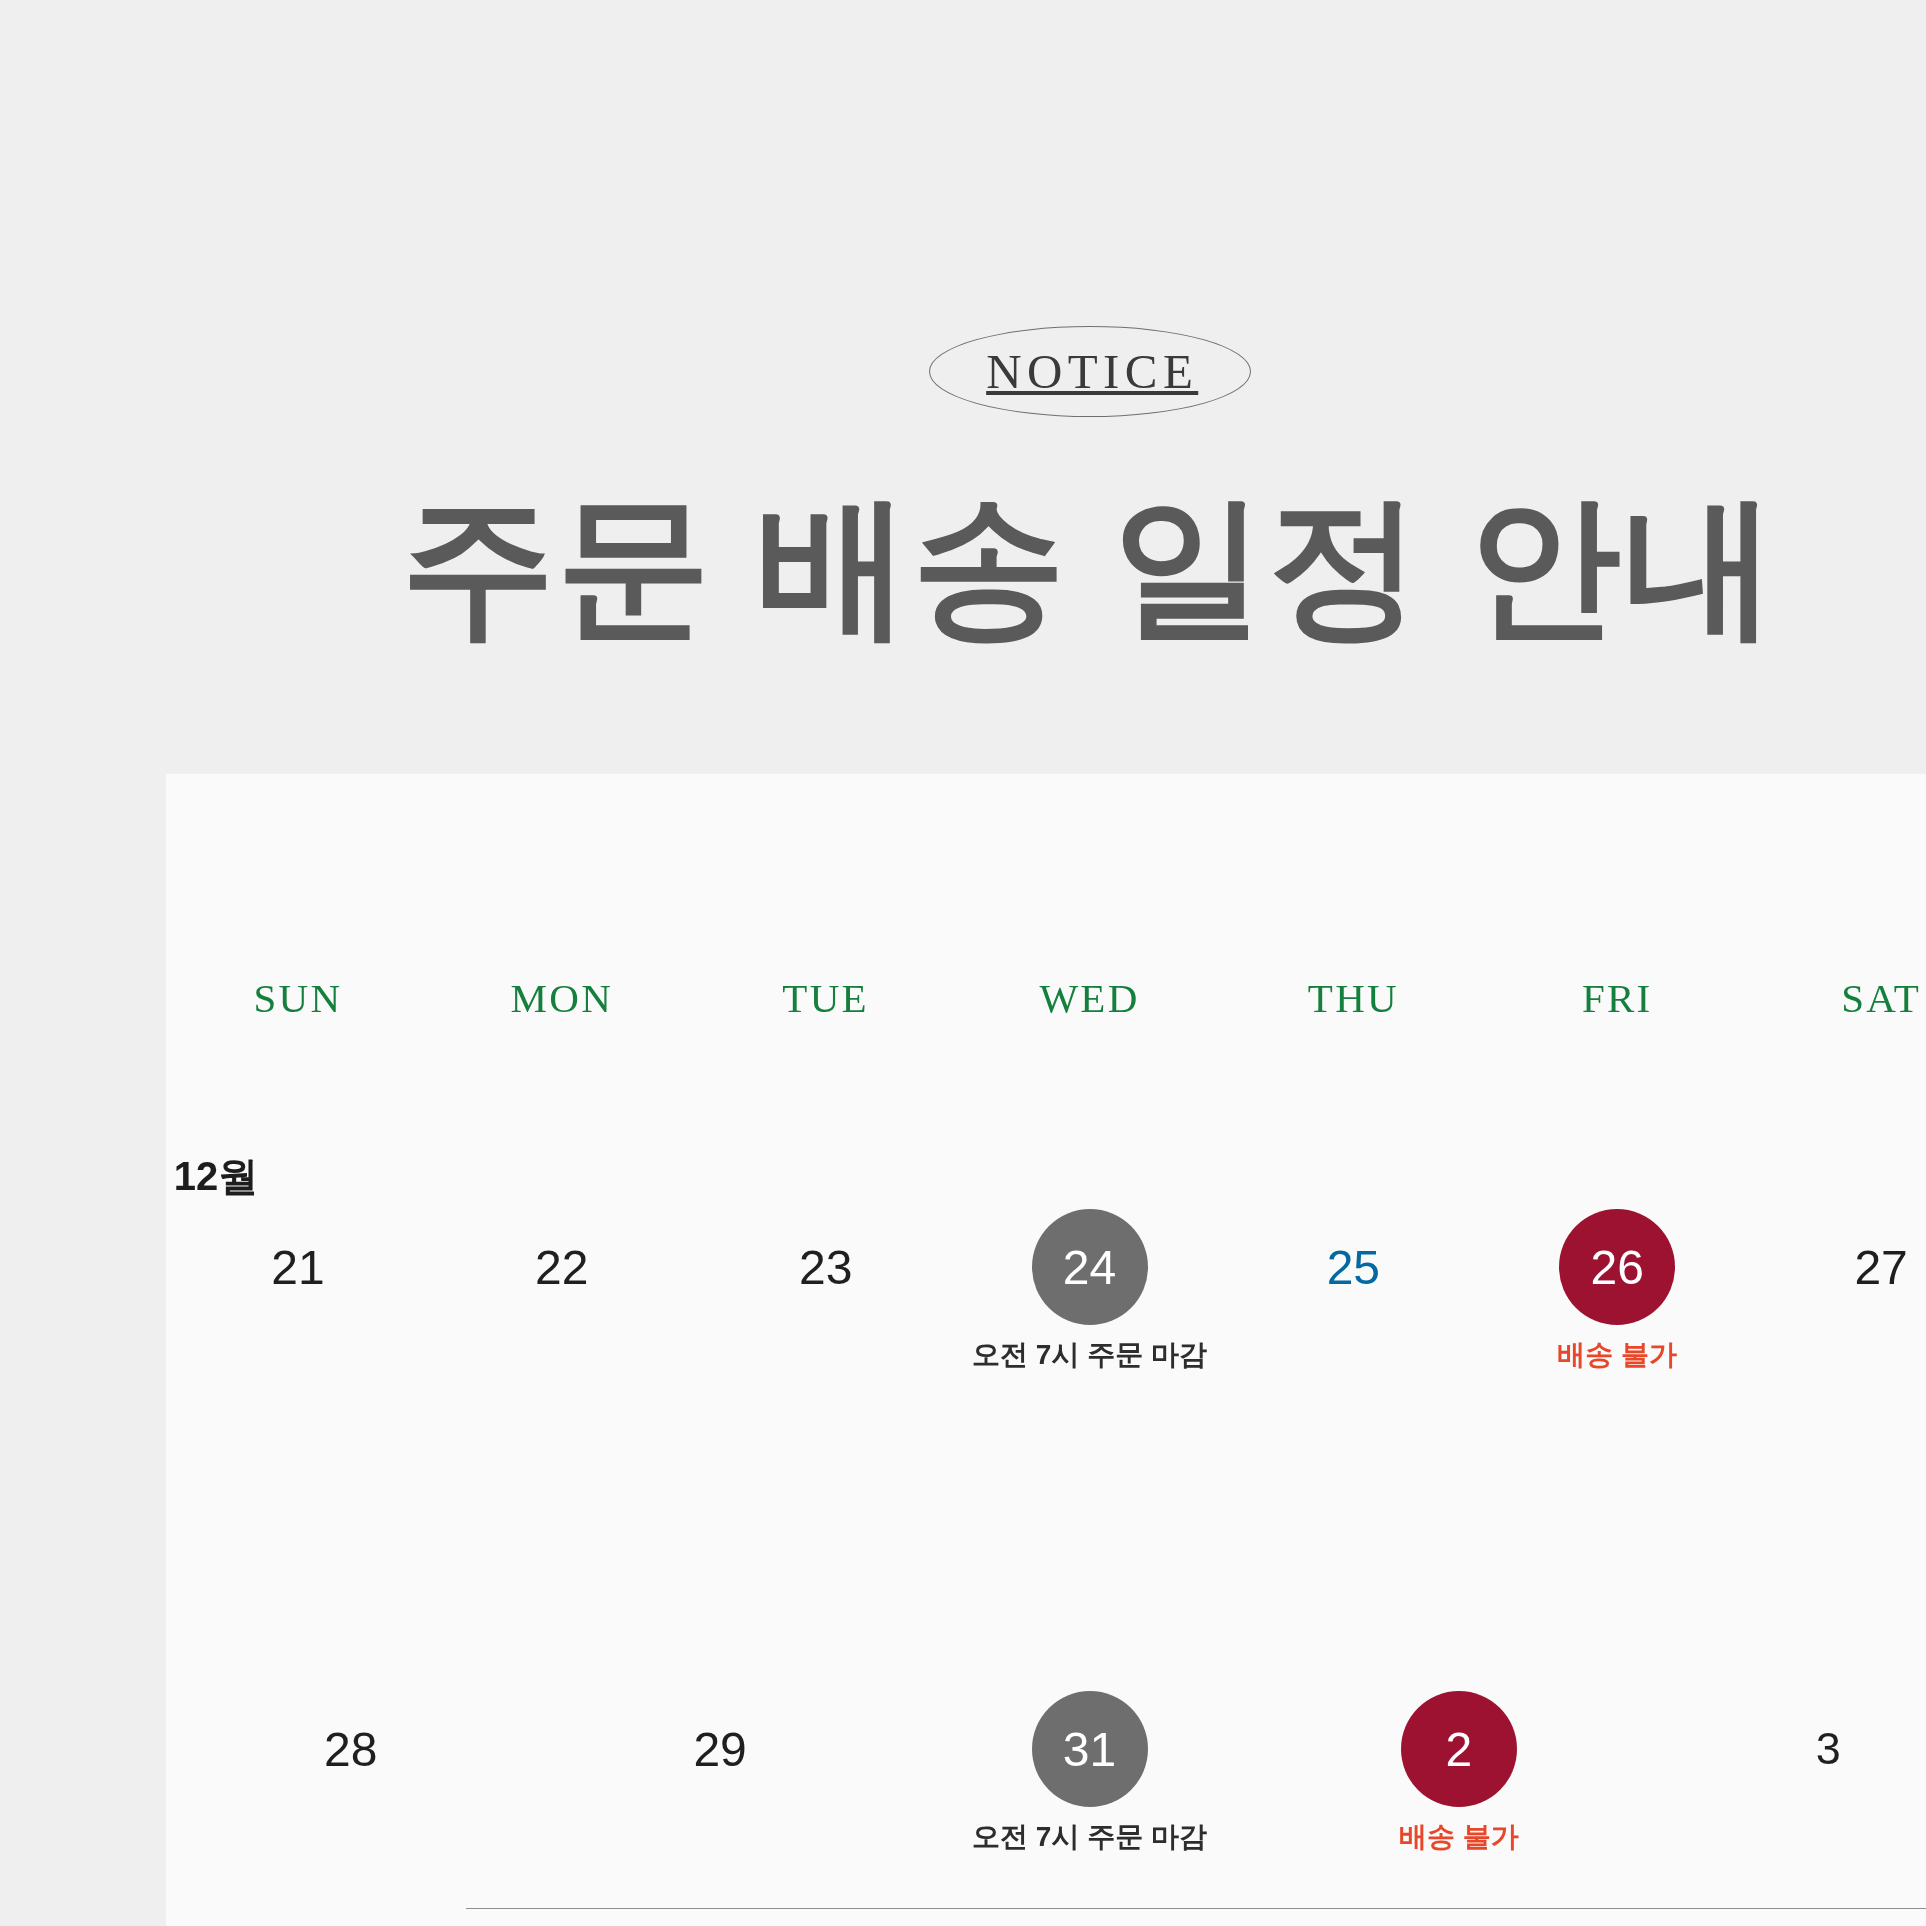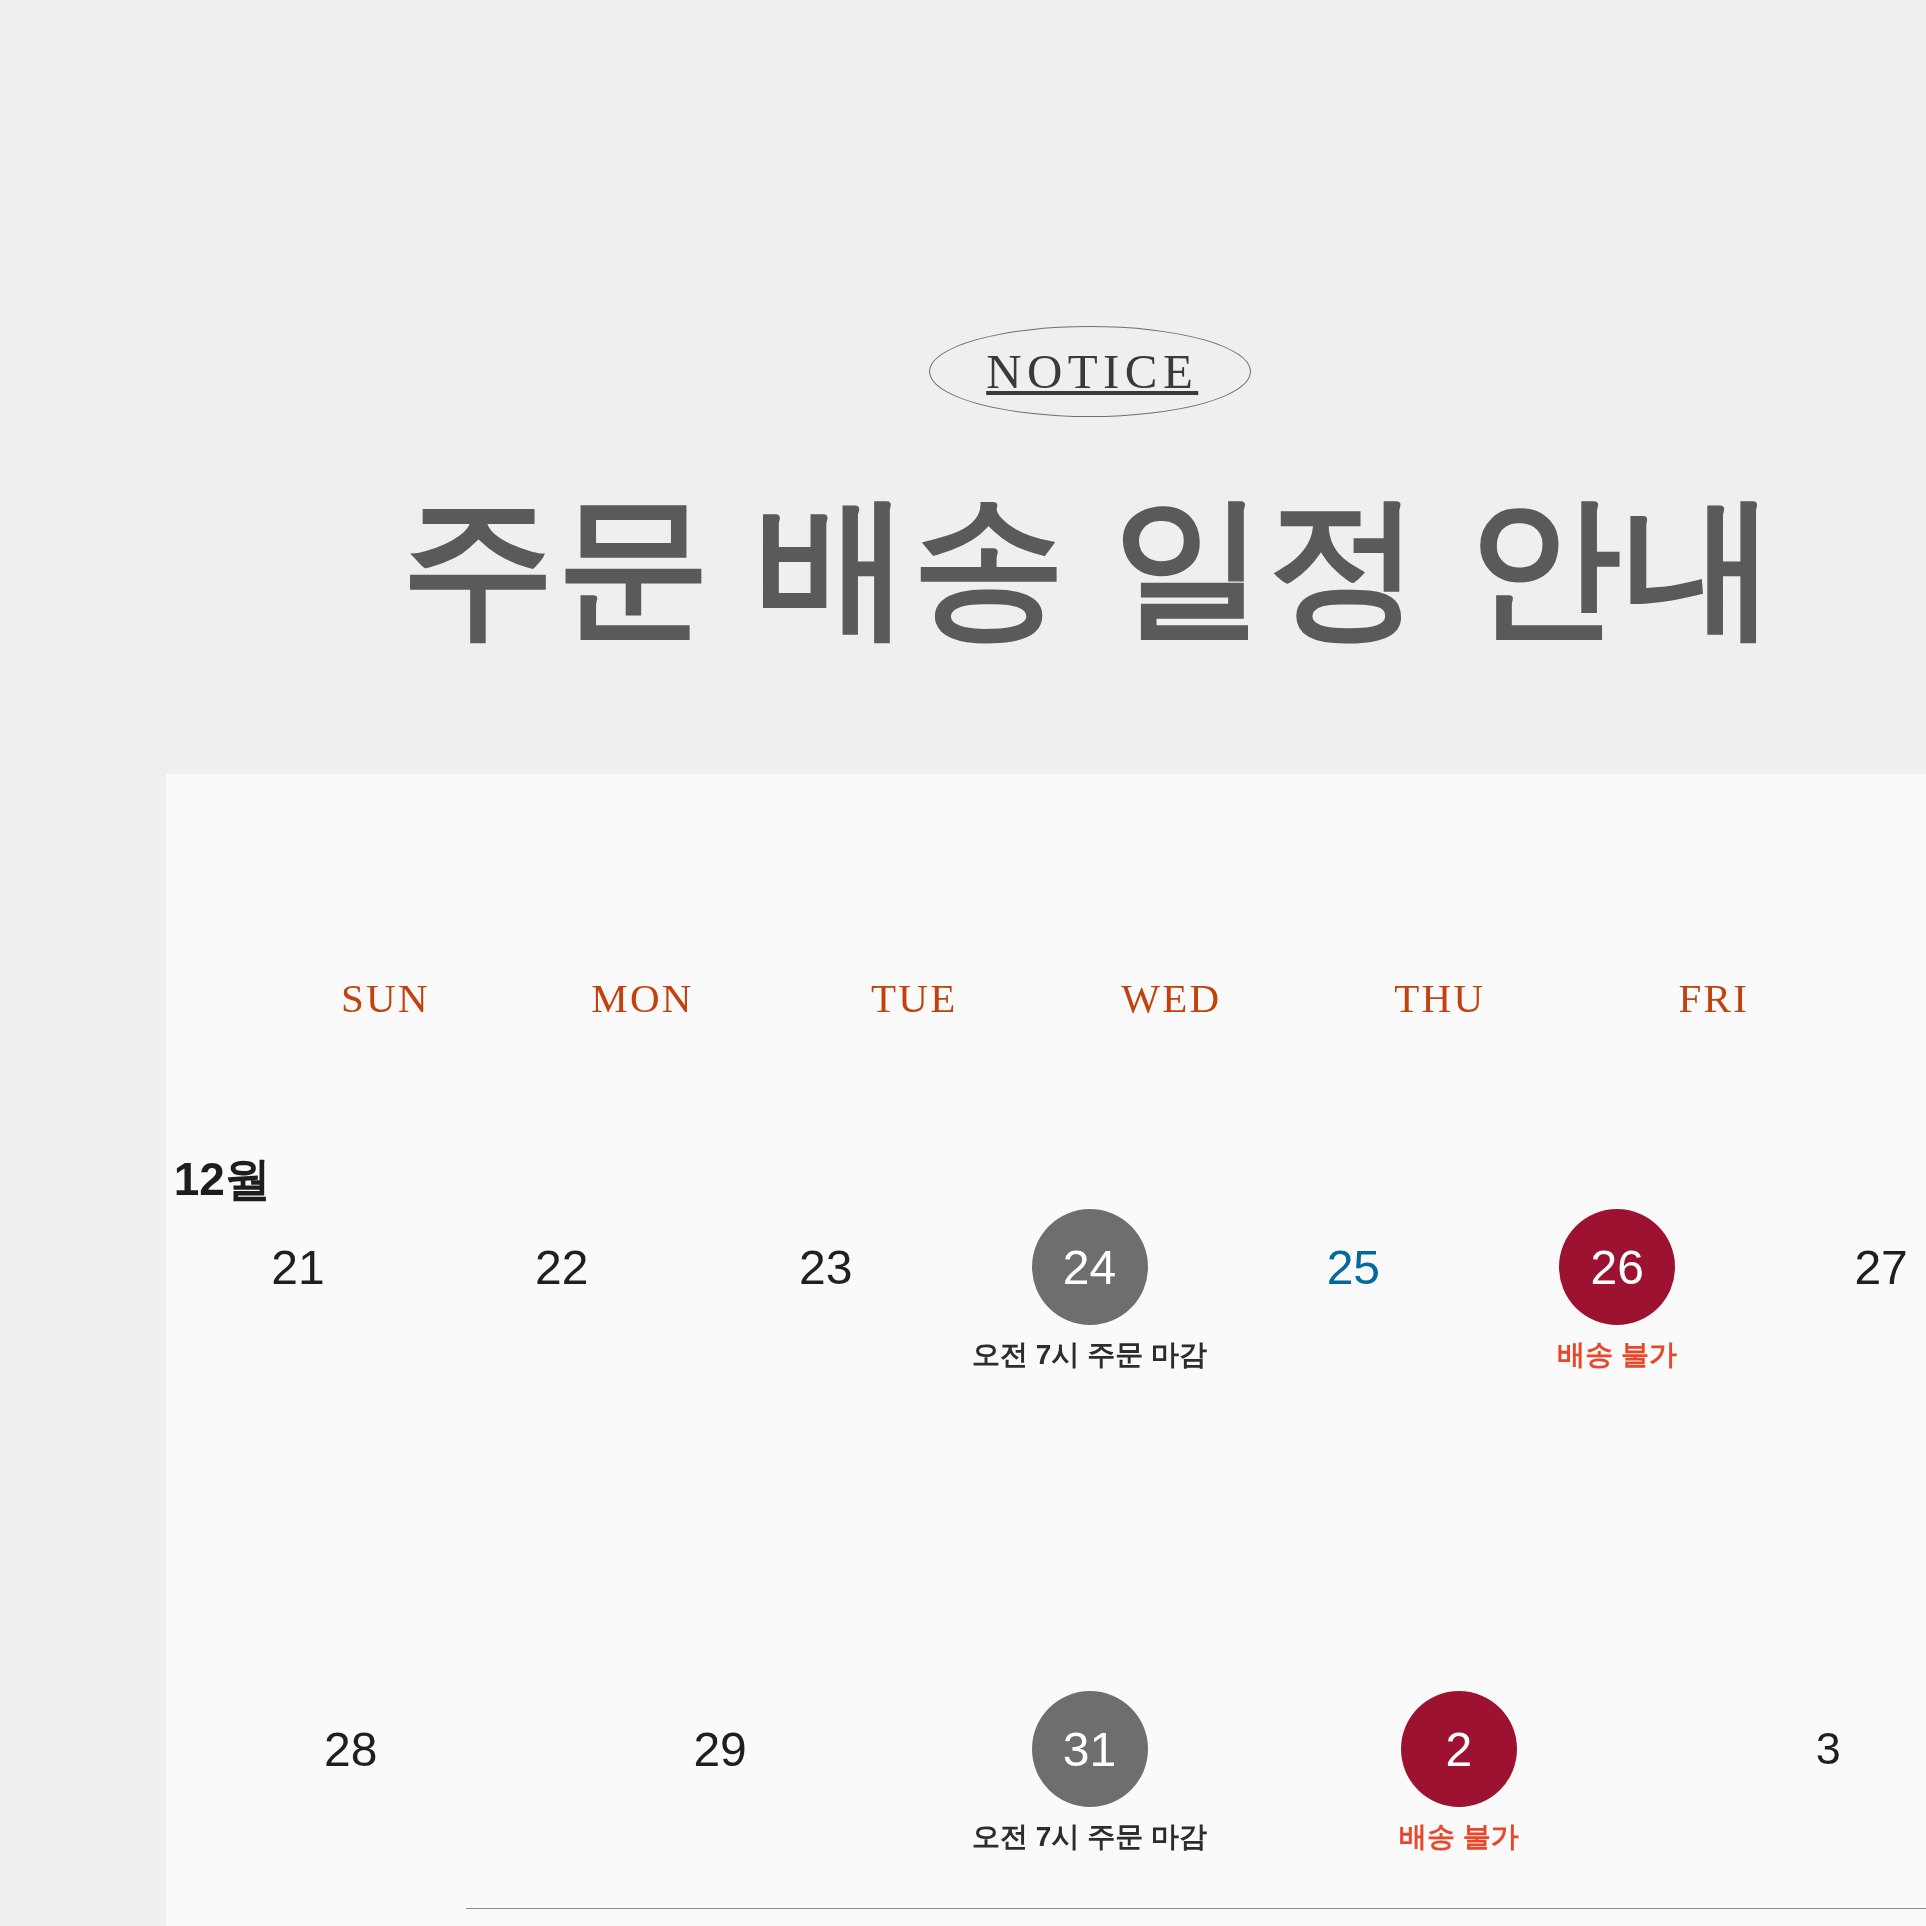--- a/index.html
+++ b/index.html
@@ -74,25 +74,25 @@
 
   .weekdays {
     position: absolute;
     top: 200px;
     left: 0;
     width: 100%;
     display: flex;
   }
   .weekdays .wd {
     flex: 1;
-    text-align: right;
+    text-align: center;
     font-family: "Liberation Serif", serif;
     font-size: 41px;
     letter-spacing: 2.3px;
-    color: #c2410c;
+    color: #15803d;
   }
 
   .divider {
     position: absolute;
     top: 1134px;
     left: 300px;
     width: 1653px;
     height: 1.2px;
     background: #8e8e8e;
   }
@@ -111,21 +111,21 @@
     flex: 1;
     position: relative;
     height: 216px;
     display: flex;
     flex-direction: column;
     align-items: center;
   }
   .monthlabel {
     position: absolute;
     top: -60px;
-    font-size: 46px;
+    font-size: 40px;
     font-weight: 700;
     color: #1d1d1d;
     white-space: nowrap;
   }
   .monthlabel.m-dec { left: 7.7px; }
   .monthlabel.m-jan { left: 50%; transform: translateX(-50%); }
 
   .daynum {
     width: 116px;
     height: 116px;

